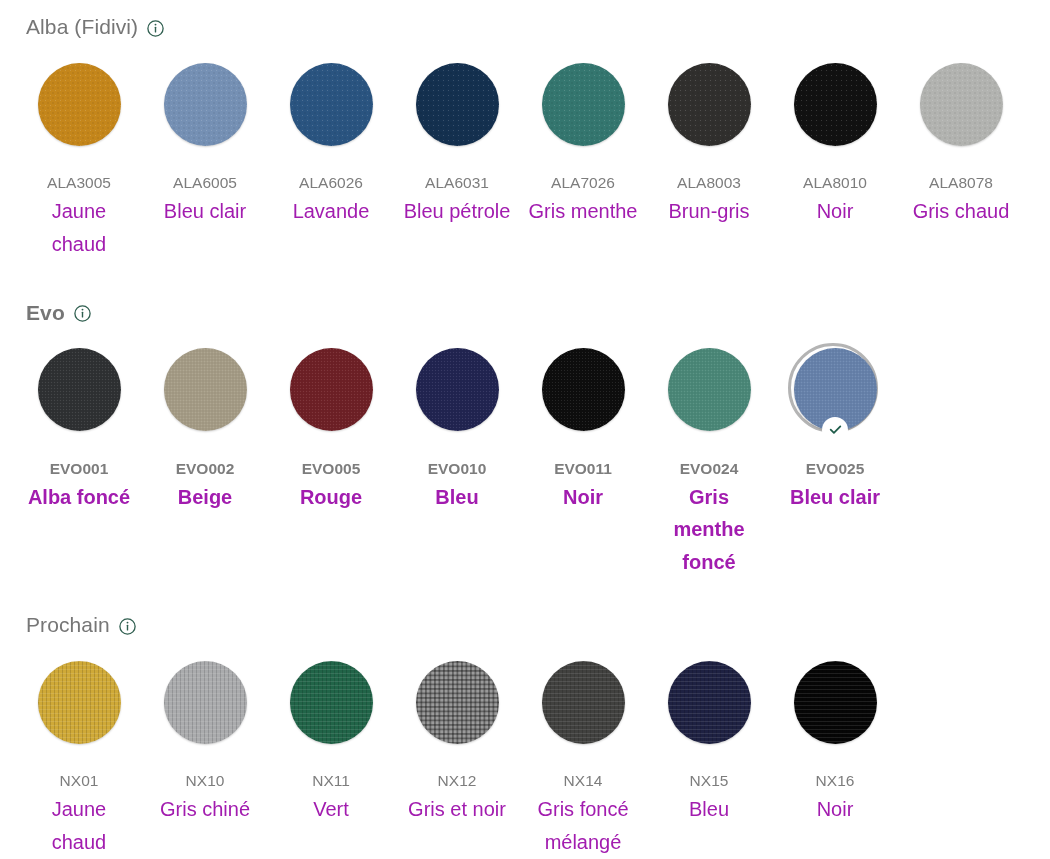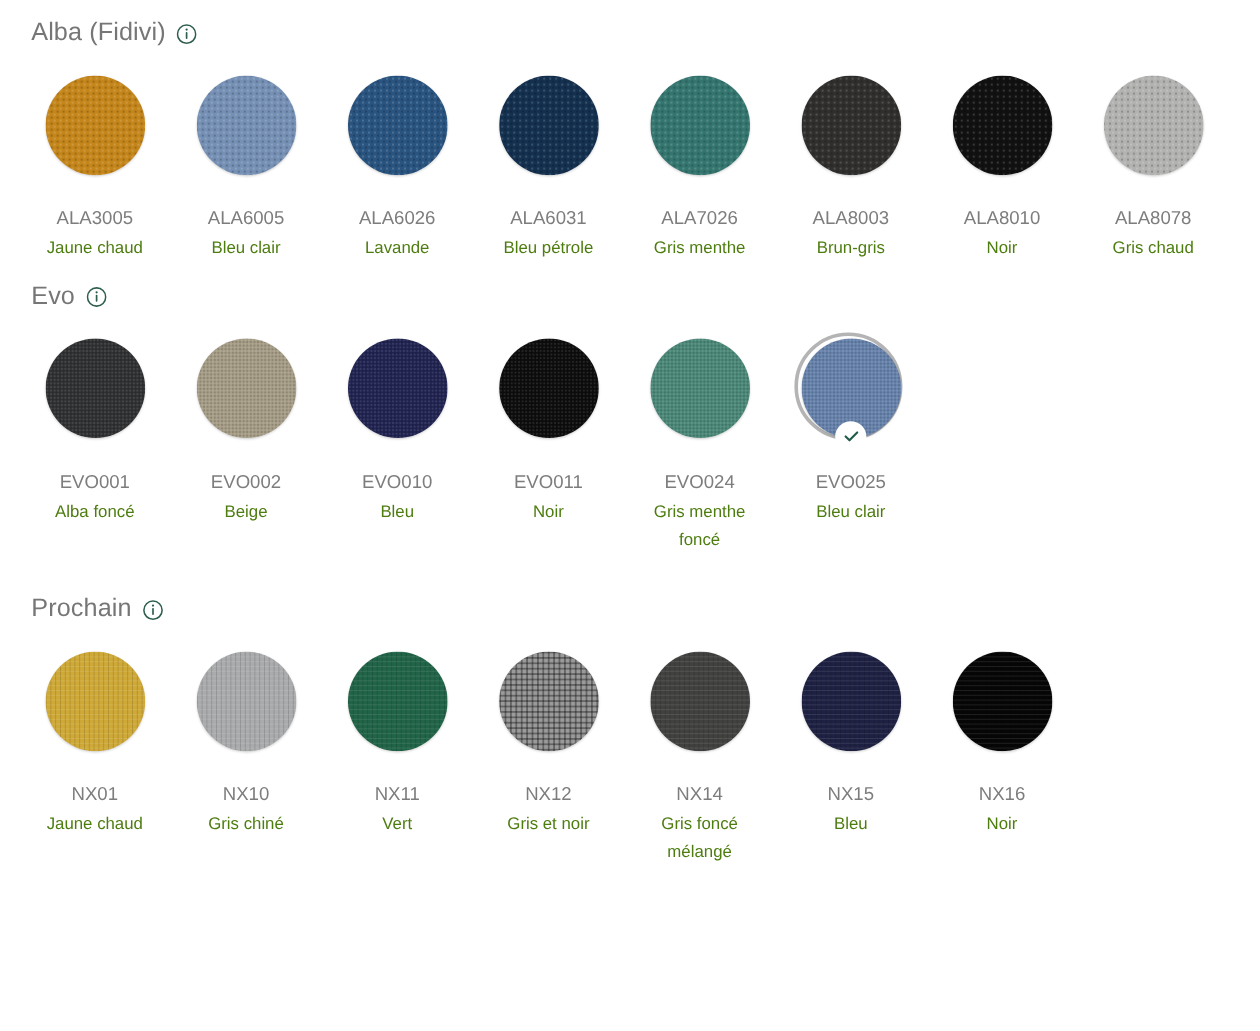--- a/index.html
+++ b/index.html
@@ -117,30 +117,30 @@
   .swatch-cell.selected .check-badge { display: flex; }
 
   .swatch-code {
     font-size: 15.5px;
     color: #7d7d7d;
     margin-top: 14px;
     line-height: 1.62;
   }
 
   .swatch-label {
-    font-size: 14px;
-    color: #4d7c0f;
+    font-size: 20px;
+    color: #a21caf;
     line-height: 1.62;
     text-align: center;
     max-width: 110px;
     word-wrap: break-word;
   }
 
   .sec-alba { margin-top: 14px; }
-  .sec-evo  { margin-top: 16px; }
+  .sec-evo  { margin-top: 40px; font-weight: bold; }
   .sec-prochain { margin-top: 34px; }
 
   
   .tex-weave {
     background-image:
       radial-gradient(rgba(255,255,255,0.16) 0.8px, transparent 0.9px),
       radial-gradient(rgba(0,0,0,0.20) 0.8px, transparent 0.9px);
     background-size: 5px 5px, 5px 5px;
     background-position: 0 0, 2.5px 2.5px;
   }
@@ -260,20 +260,27 @@
           </div>
           <div class="swatch-cell">
             <div class="swatch-ring">
               <div class="swatch-disc tex-grain" style="background-color: rgb(165, 156, 134);"></div>
             </div>
             <div class="swatch-code">EVO002</div>
             <div class="swatch-label">Beige</div>
           </div>
           <div class="swatch-cell">
             <div class="swatch-ring">
+              <div class="swatch-disc tex-grain" style="background-color: rgb(110, 32, 38);"></div>
+            </div>
+            <div class="swatch-code">EVO005</div>
+            <div class="swatch-label">Rouge</div>
+          </div>
+          <div class="swatch-cell">
+            <div class="swatch-ring">
               <div class="swatch-disc tex-grain" style="background-color: rgb(33, 36, 81);"></div>
             </div>
             <div class="swatch-code">EVO010</div>
             <div class="swatch-label">Bleu</div>
           </div>
           <div class="swatch-cell">
             <div class="swatch-ring">
               <div class="swatch-disc tex-grain" style="background-color: rgb(13, 13, 13);"></div>
             </div>
             <div class="swatch-code">EVO011</div>

